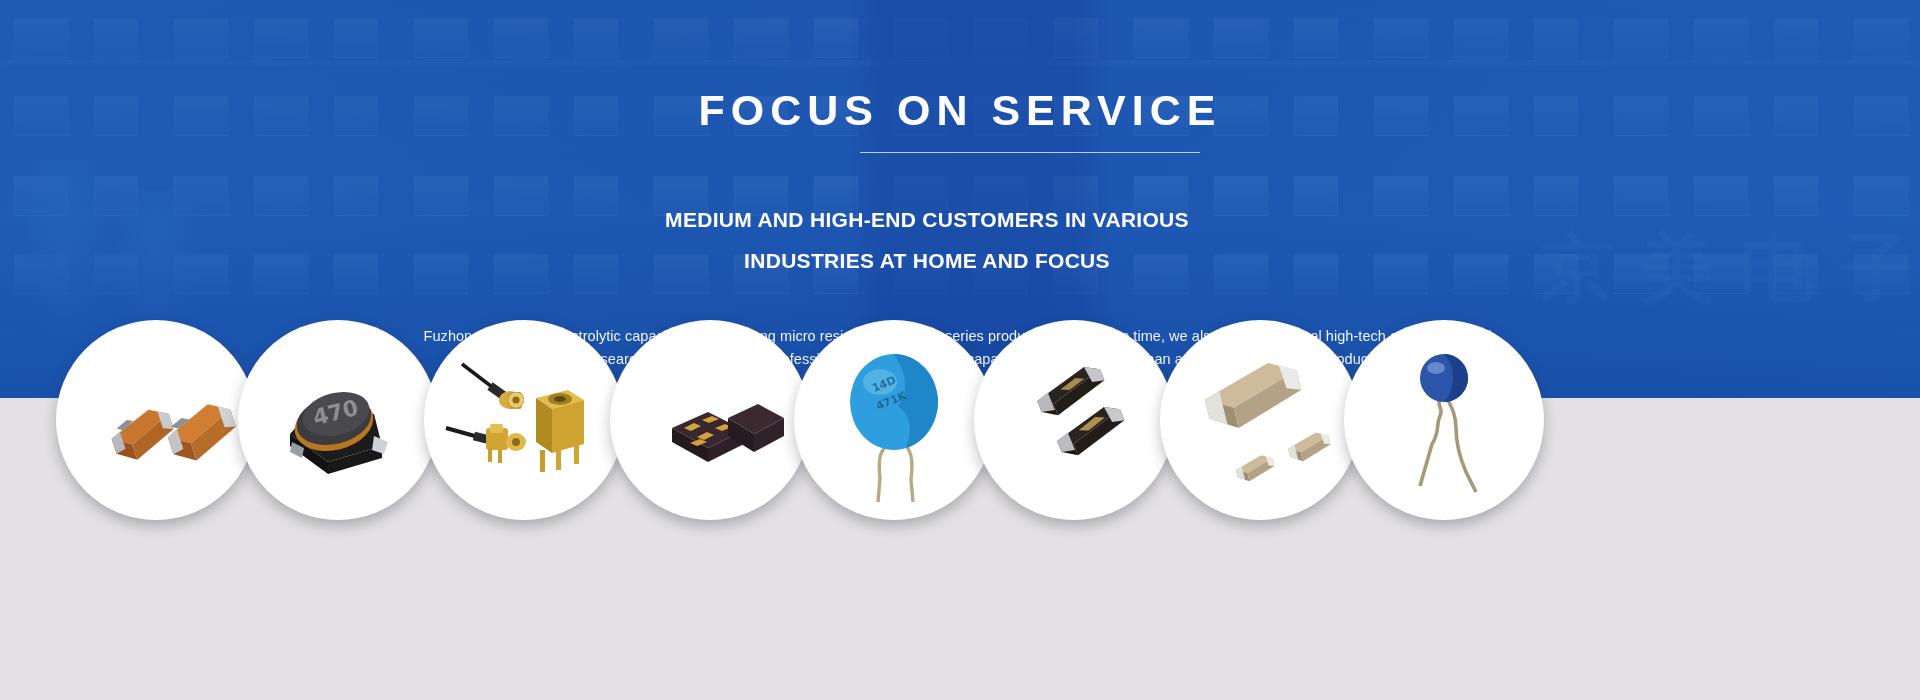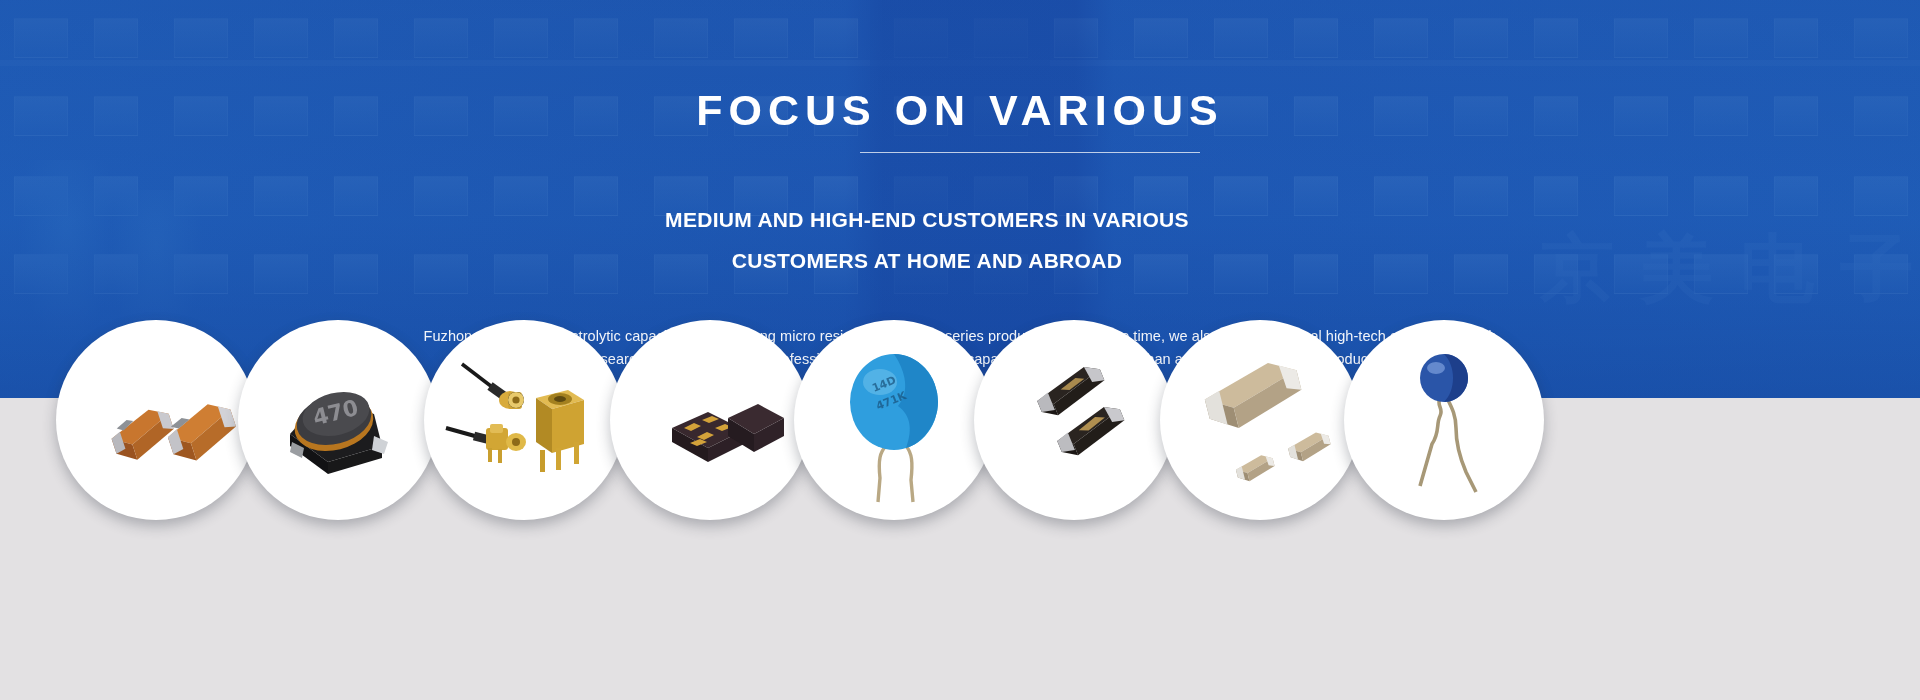--- a/index.html
+++ b/index.html
@@ -271,24 +271,24 @@
       <div class="signchar" style="left:1740px;">电</div>
       <div class="signchar" style="left:1840px;">子</div>
 
       <div class="ground"></div>
     </div>
 
     <div class="tint"></div>
     <div class="tint2"></div>
 
     <div id="hero-text">
-      <div id="hero-title">FOCUS ON VARIOUS</div>
+      <div id="hero-title">FOCUS ON SERVICE</div>
       <div id="title-rule"></div>
       <div class="sub" id="sub1">MEDIUM AND HIGH-END CUSTOMERS IN VARIOUS</div>
-      <div class="sub" id="sub2">CUSTOMERS AT HOME AND ABROAD</div>
+      <div class="sub" id="sub2">INDUSTRIES AT HOME AND FOCUS</div>
       <div class="para" id="para2">Fuzhong aluminum electrolytic capacitors, Ding Sheng micro resistors and other series products. At the same time, we also have a national high-tech enterprise which</div>
       <div class="para" id="para3">is independent research and development, professional production of film capacitors and holds more than a dozen patents of the production plant.</div>
     </div>
   </div>
 
   <div id="circles">
 
     <div class="circle" style="left:56px;  top:320px;">
       <svg class="stage" viewBox="0 0 200 200">
         <g transform="translate(100,100) rotate(-18)">

